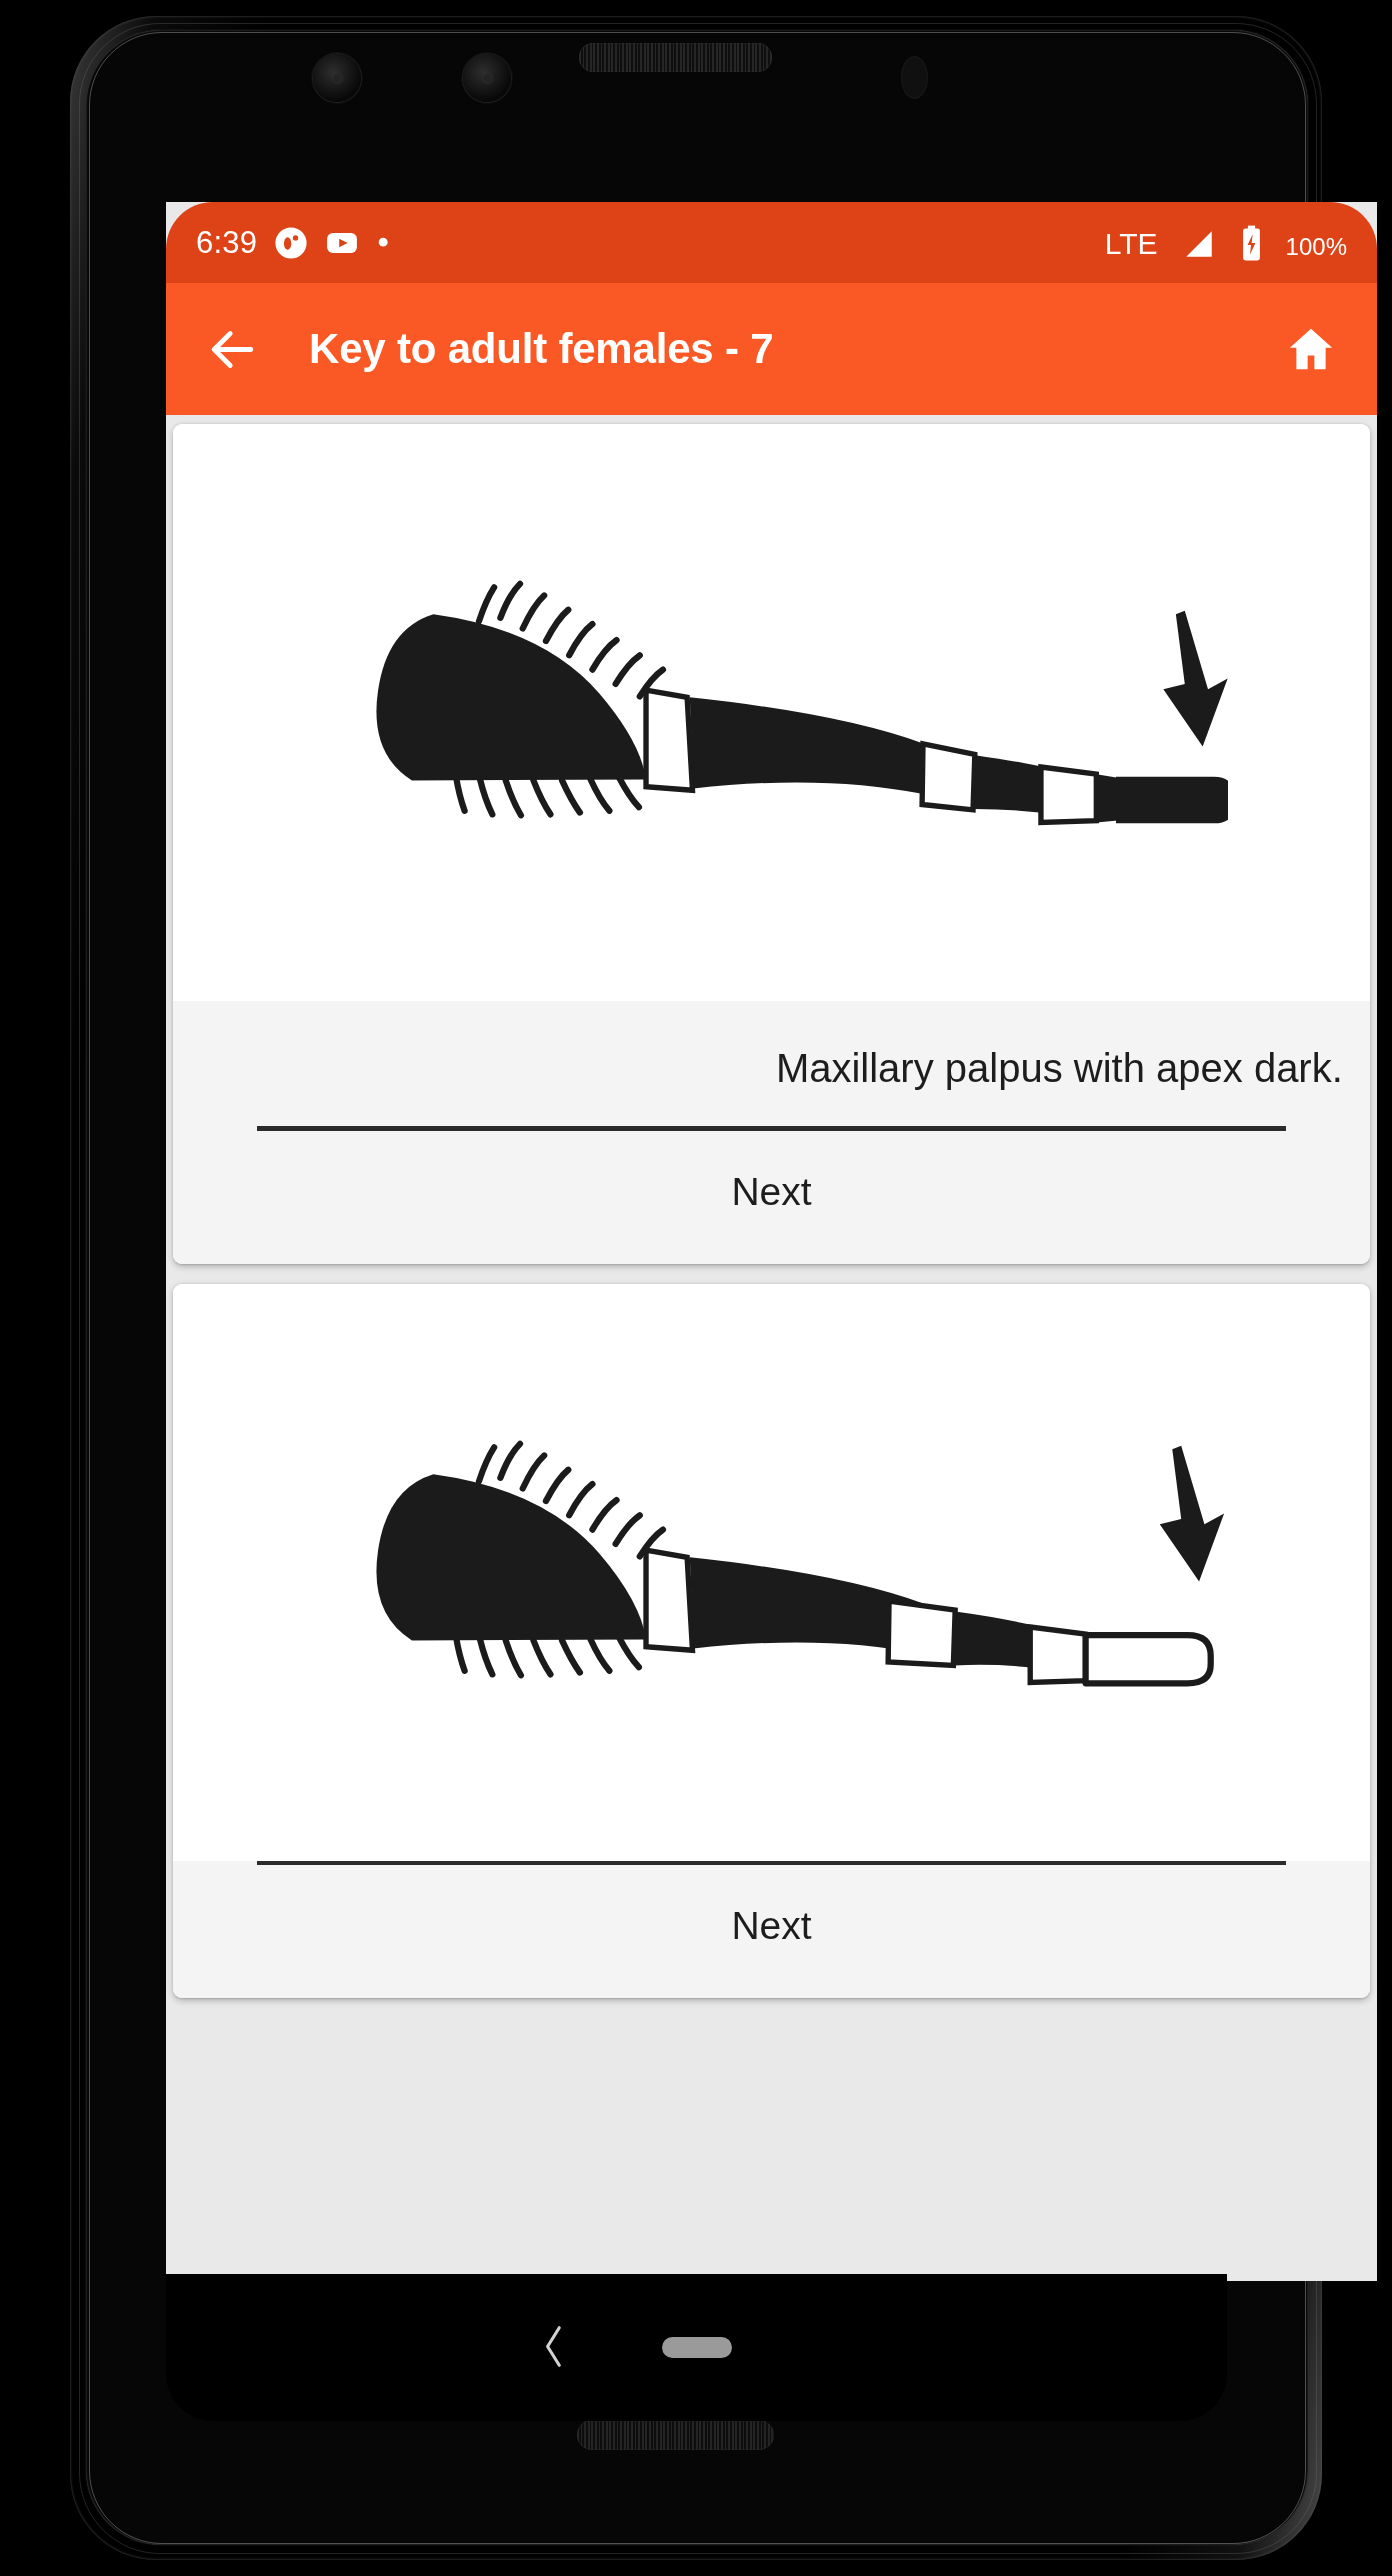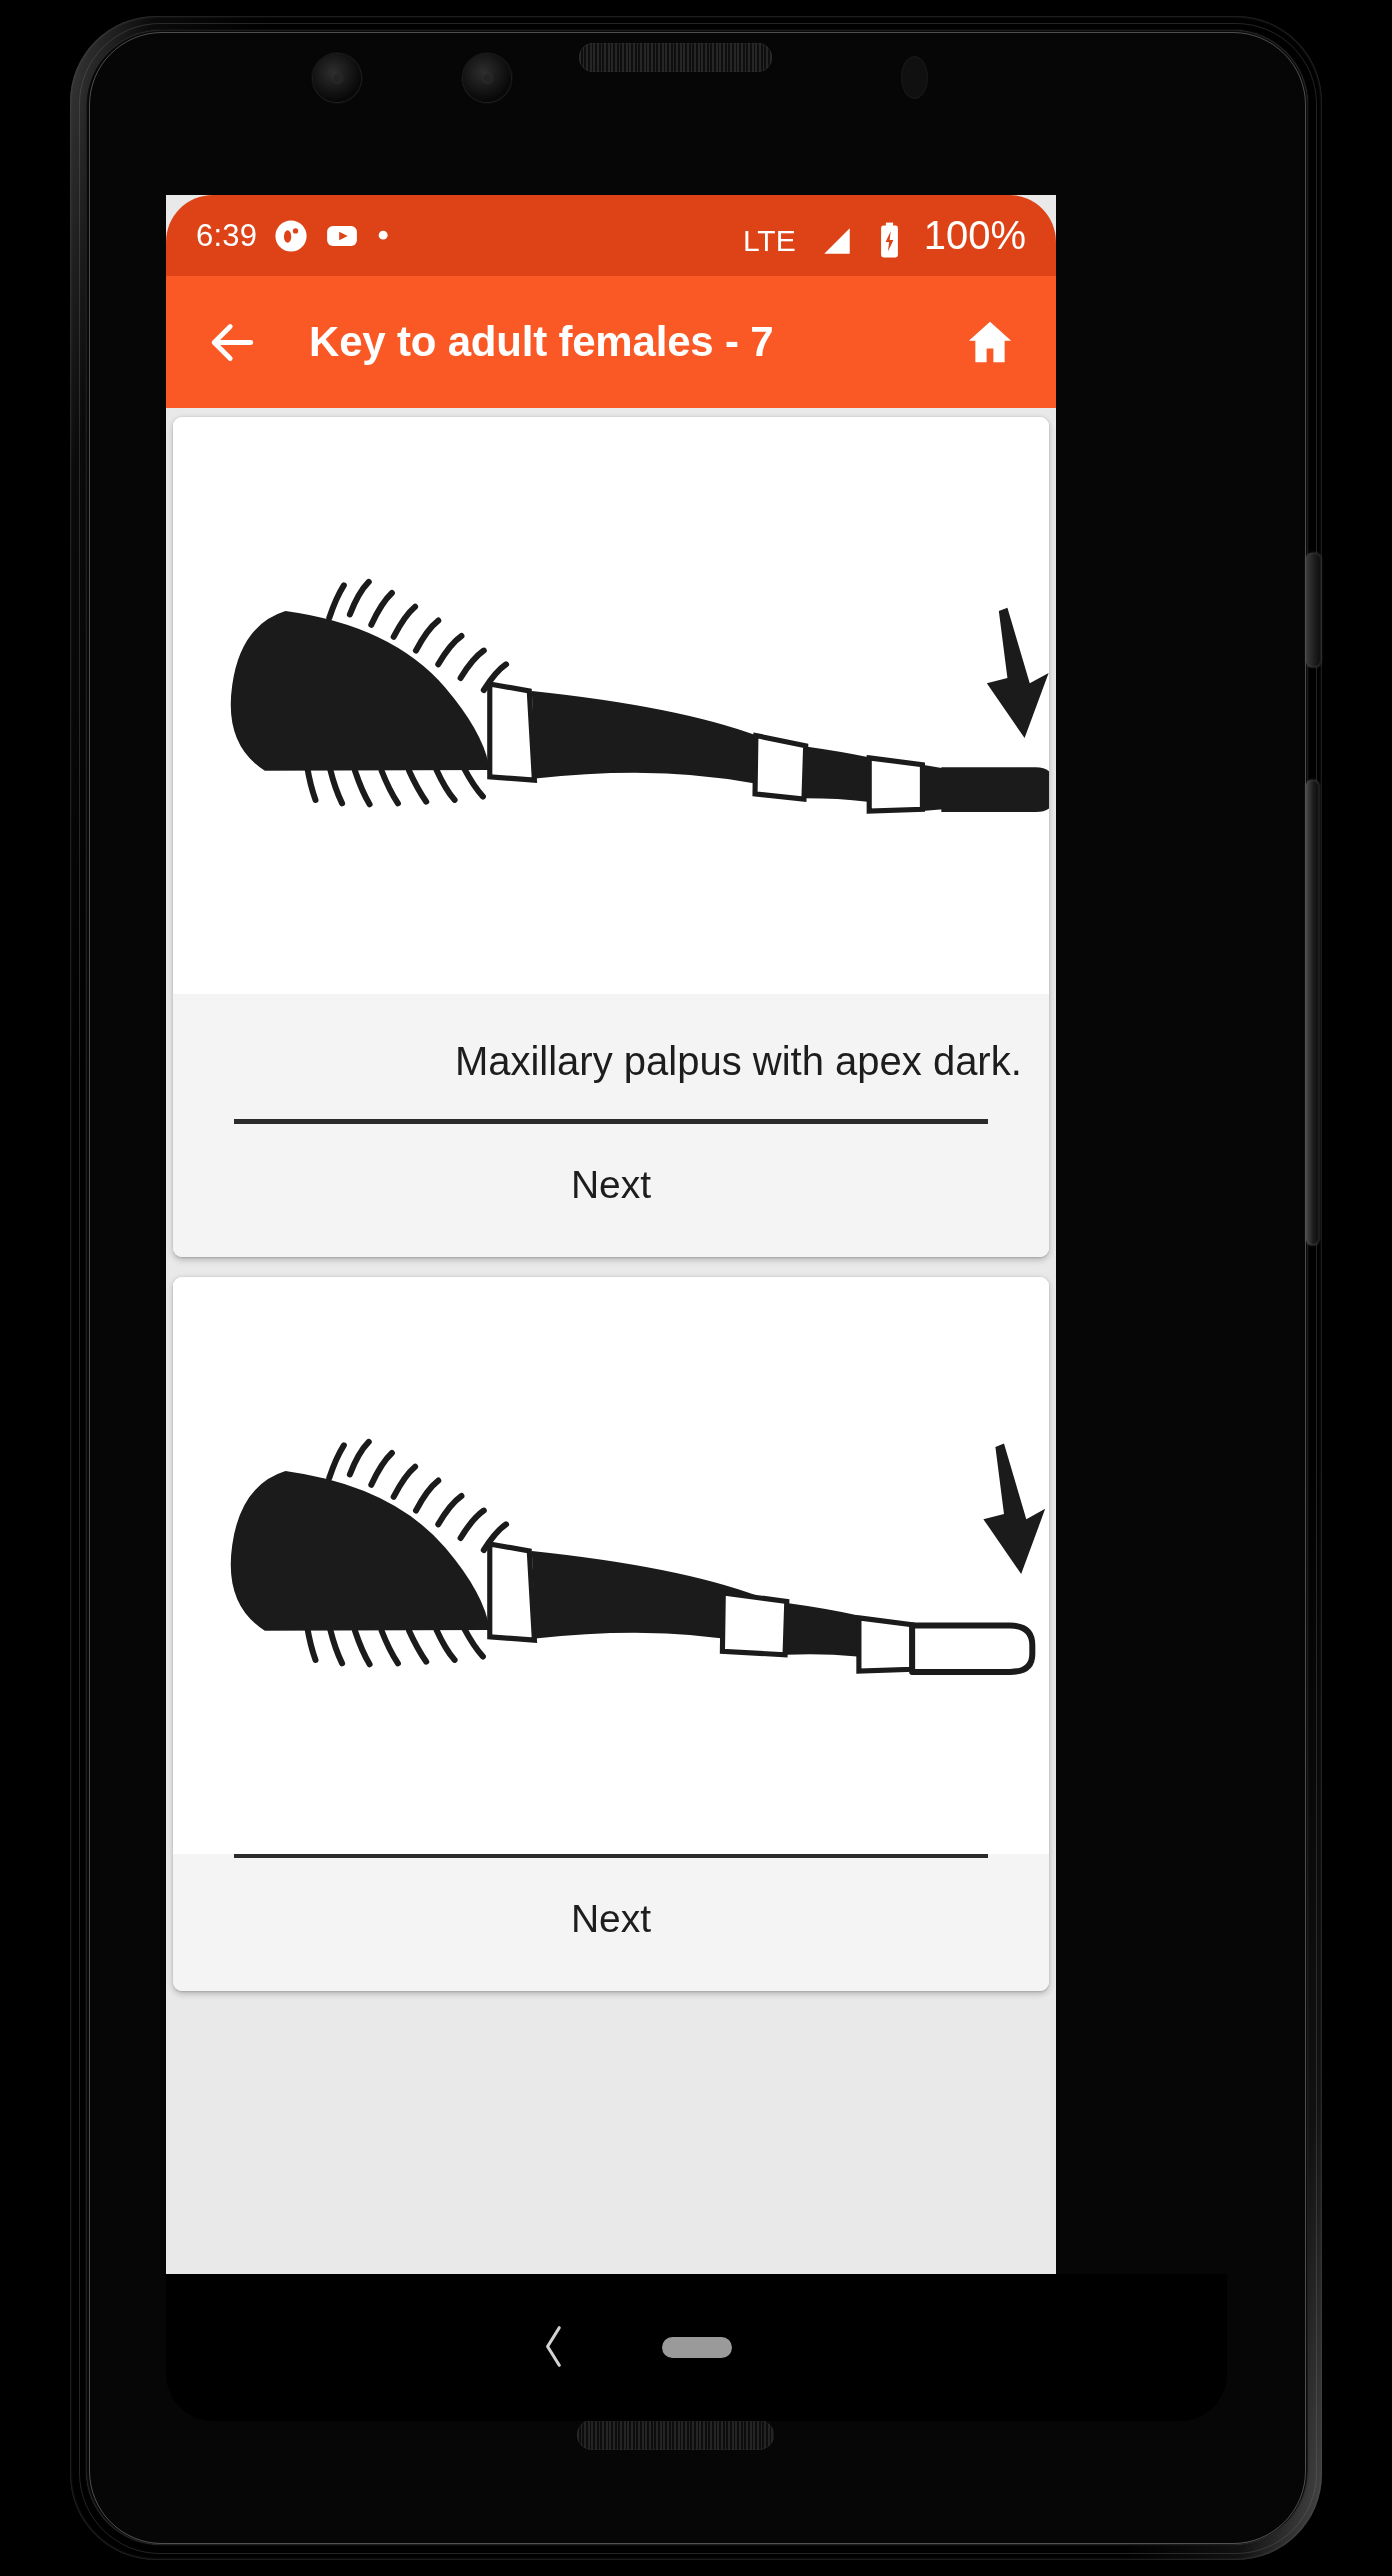--- a/index.html
+++ b/index.html
@@ -50,32 +50,32 @@
   
   .side-btn{position:absolute;border-radius:6.3px;}
   #power-btn{left:1306px;top:553px;width:15px;height:114px;
      background:linear-gradient(90deg,#3b3b3b,#1c1c1c 60%,#0c0c0c);
      box-shadow:0 0 2.7px #4b4b4b, inset 0 0 1.8px #555;}
   #volume-btn{left:1306px;top:780px;width:13.4px;height:465px;
      background:linear-gradient(90deg,#4a4a4a,#1d1d1d 55%,#0b0b0b);
      box-shadow:0 0 2.7px #555, inset 0 0 1.8px #5c5c5c;}
 
   
-  #screen{position:absolute;left:166px;top:195px;width:890px;height:2079px;
+  #screen{position:absolute;left:166px;top:202px;width:1211px;height:2079px;
      background:#e9e9e9;overflow:hidden;}
 
   
   #status-bar{position:relative;height:81px;background:#dd4317;
      border-top-left-radius:47px;border-top-right-radius:47px;
      display:flex;align-items:center;padding:0 30px;box-sizing:border-box;color:#fff;}
   #status-left{display:flex;align-items:center;gap:17px;}
   #clock{font-size:31px;font-weight:400;letter-spacing:0.2px;}
   .sb-ico{display:flex;align-items:center;}
   #status-right{margin-left:auto;display:flex;align-items:flex-end;gap:23px;}
-  #battery-pct{font-size:40px;font-weight:400;}
+  #battery-pct{font-size:24px;font-weight:400;}
 
   
   #app-bar{height:132px;background:#fa5825;display:flex;align-items:center;
      padding:0 30px;box-sizing:border-box;color:#fff;}
   #app-bar-title{flex:1;font-size:42px;font-weight:700;margin-left:40px;letter-spacing:-0.2px;}
   .bar-btn{width:73px;height:73px;display:flex;align-items:center;justify-content:center;cursor:pointer;}
 
   
   #content{height:1866px;background:#e9e9e9;padding:9px 7.2px 0 7.2px;box-sizing:border-box;overflow:hidden;}
 

